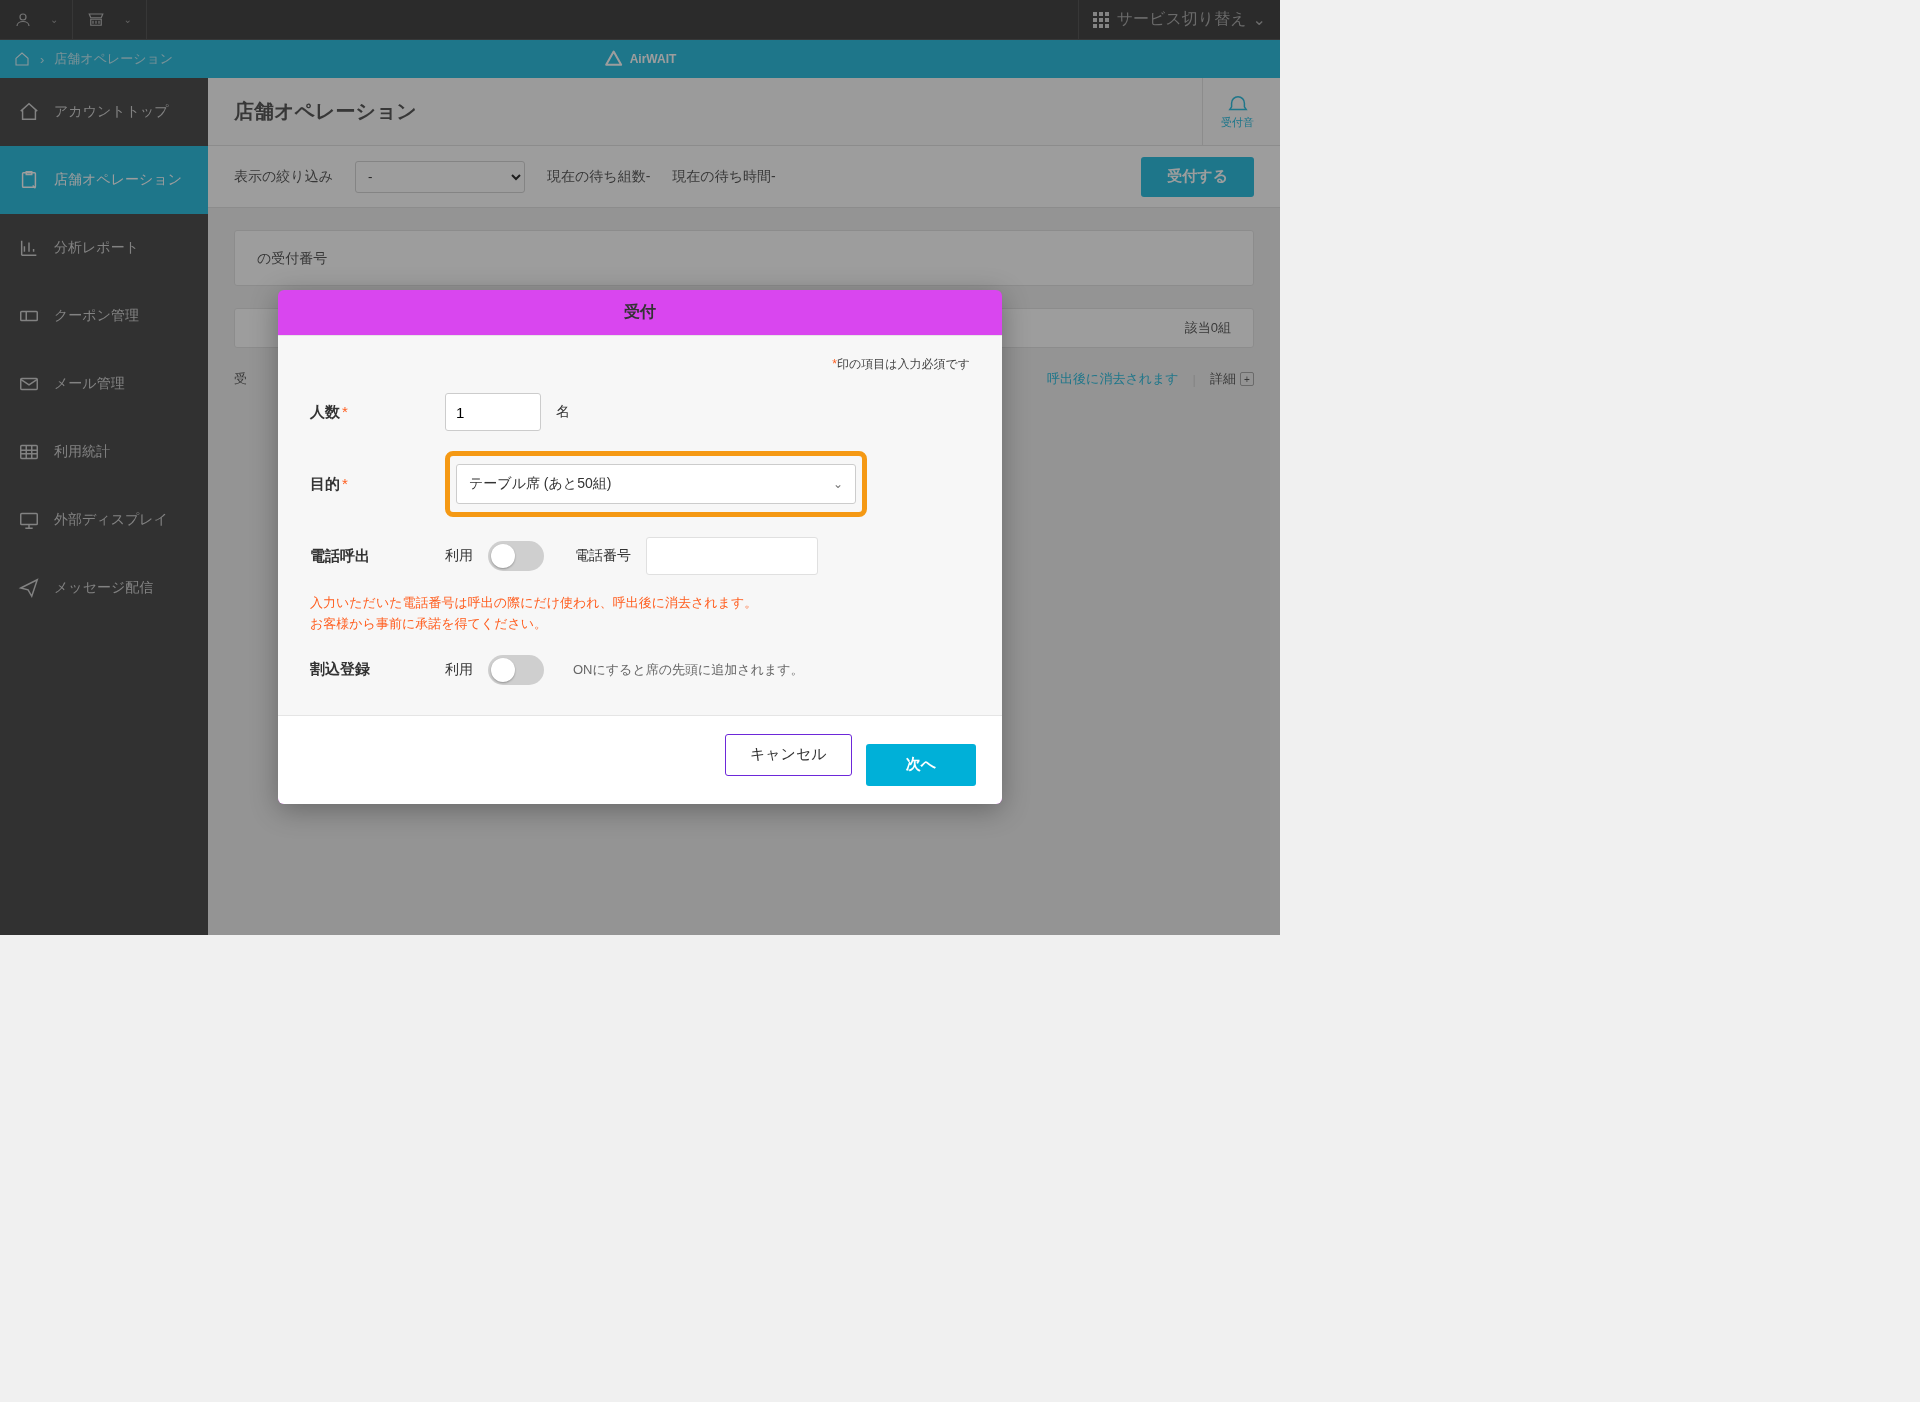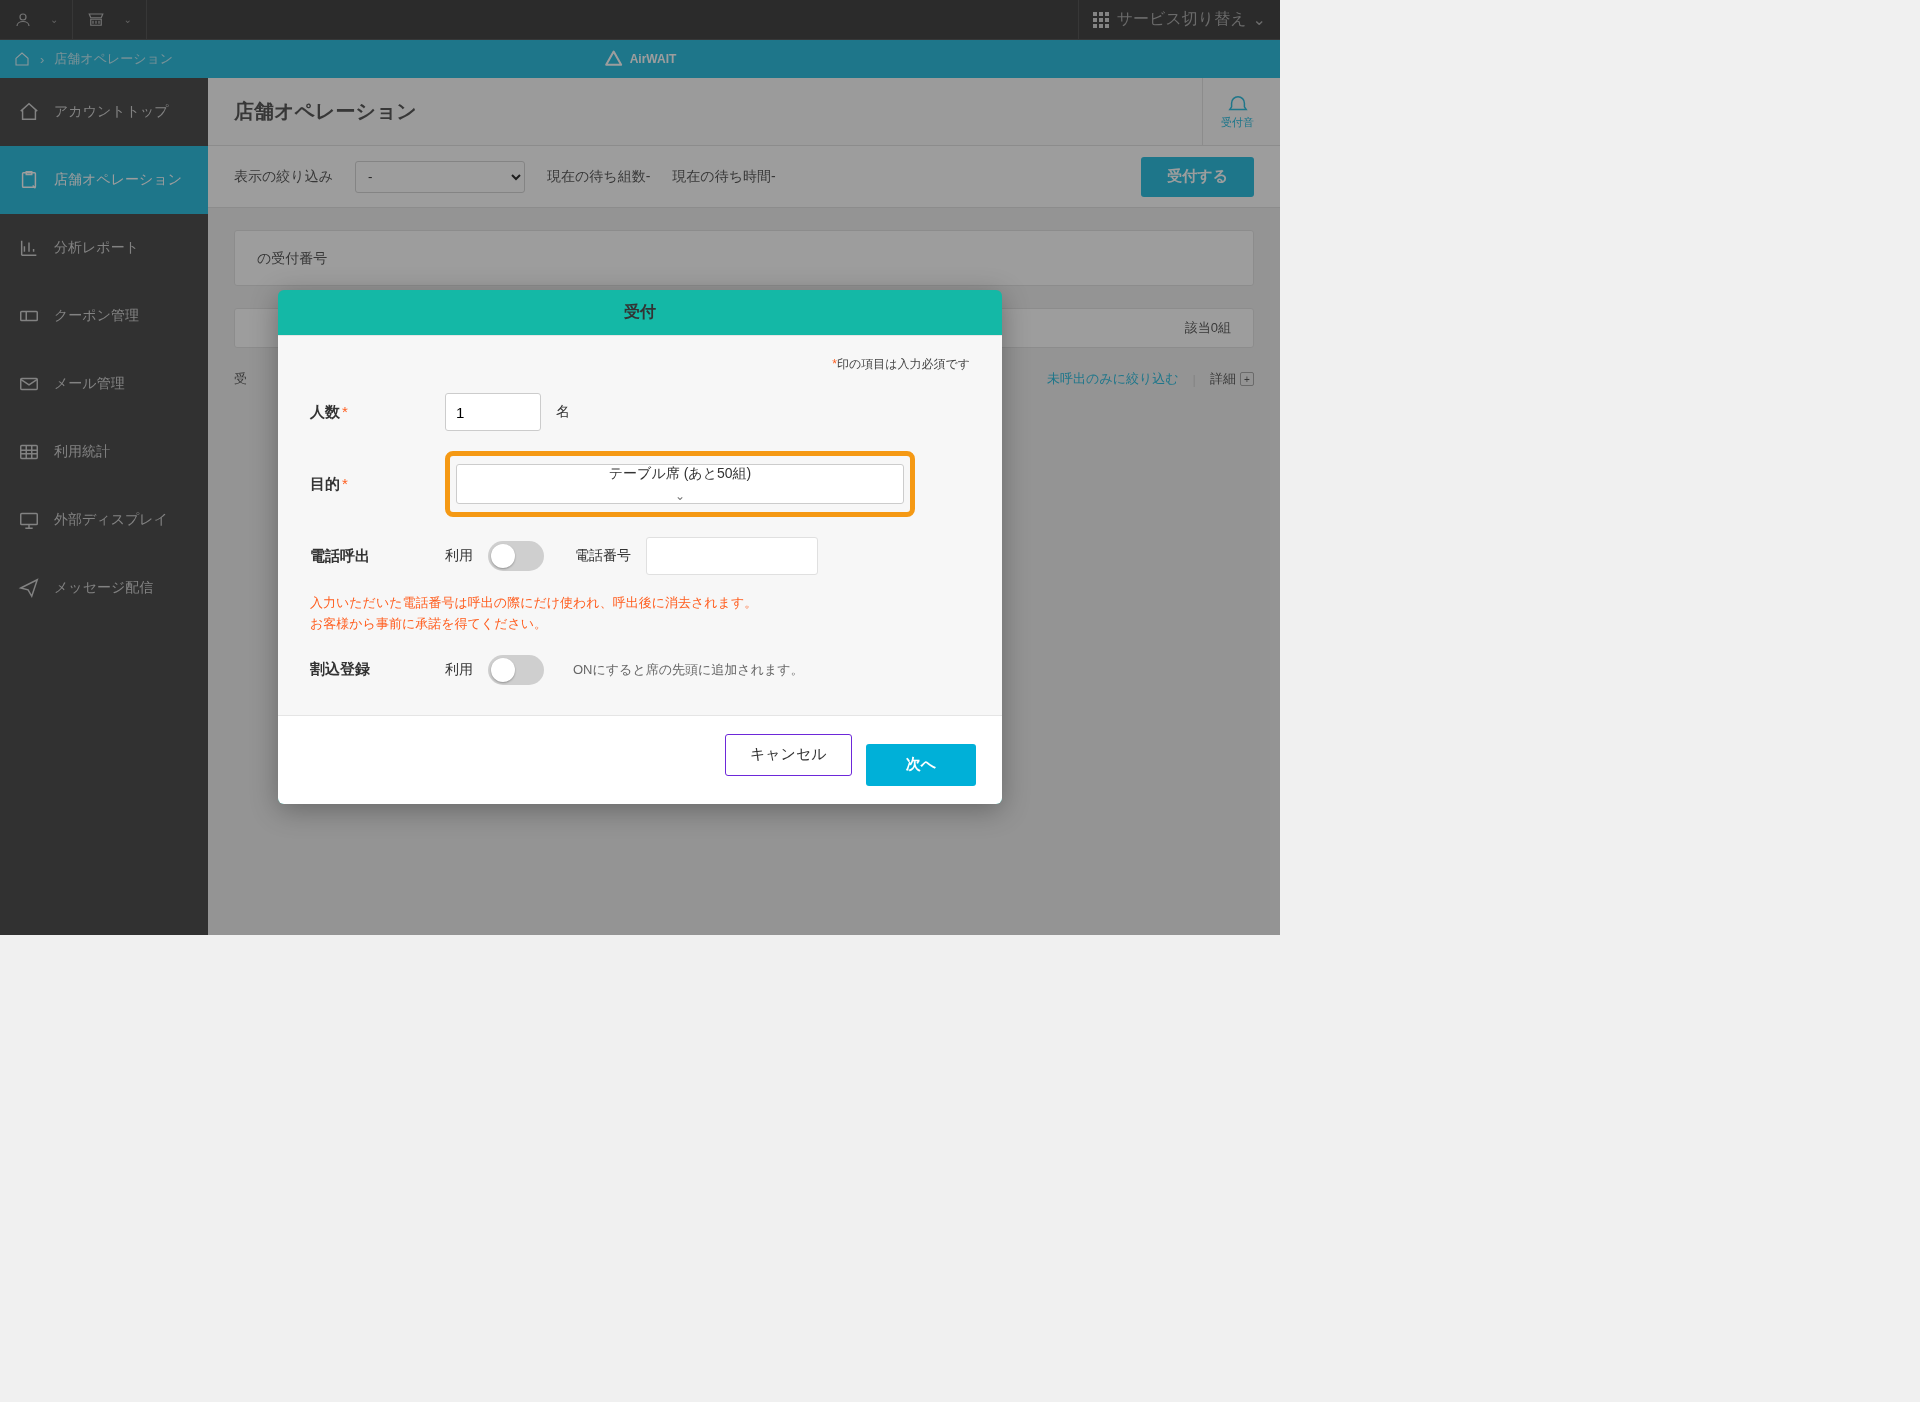--- a/index.html
+++ b/index.html
@@ -48,32 +48,32 @@
 .tabs-row .remaining { margin-left: auto; }
 
 .list-head { margin-top: 22px; display: flex; align-items: center; gap: 14px; font-size: 13px; color: #333; }
 .list-head .filter-link { color: #00b0d8; cursor: pointer; }
 .list-head .divider { color: #ccc; }
 .list-head .detail-link { color: #333; cursor: pointer; display: flex; align-items: center; gap: 4px; }
 .list-head .plus-badge { border: 1px solid #999; width: 14px; height: 14px; font-size: 10px; display: inline-flex; align-items: center; justify-content: center; border-radius: 2px; }
 
 
 .overlay { position: absolute; inset: 0; background: rgba(60,60,60,0.5); display: flex; align-items: flex-start; justify-content: center; padding-top: 290px; }
-.modal { width: 724px; background: #14b8a6; border-radius: 6px; box-shadow: 0 6px 28px rgba(0,0,0,0.3); overflow: hidden; }
+.modal { width: 724px; background: #d946ef; border-radius: 6px; box-shadow: 0 6px 28px rgba(0,0,0,0.3); overflow: hidden; }
 .modal-title { text-align: center; font-size: 16px; font-weight: 600; padding: 12px 0; border-bottom: 1px solid #e5e5e5; color: #333; }
 .modal-body { background: #f7f7f7; padding: 20px 32px 30px; }
 .req-note { text-align: right; font-size: 12px; color: #444; }
 .req-note .star { color: #ff5d1e; }
 .form-row { display: flex; align-items: center; margin-top: 20px; gap: 15px; }
 .form-label { width: 120px; font-size: 15px; font-weight: 600; color: #333; }
 .form-label .star { color: #ff5d1e; font-weight: 400; margin-left: 2px; }
 .num-input { width: 96px; height: 38px; border: 1px solid #ccc; border-radius: 3px; padding: 0 10px; font-size: 15px; text-align: left; }
 .unit { font-size: 14px; color: #333; }
 .hl-box { border: 5px solid #f59914; border-radius: 8px; padding: 8px 6px; display: inline-flex; }
-.sel { width: 448px; height: 40px; border: 1px solid #ccc; border-radius: 3px; padding: 0 12px; background: #fff; font-size: 14px; color: #333; position: relative; display: flex; align-items: center; justify-content: space-between; flex-direction: column; }
+.sel { width: 400px; height: 40px; border: 1px solid #ccc; border-radius: 3px; padding: 0 12px; background: #fff; font-size: 14px; color: #333; position: relative; display: flex; align-items: center; justify-content: space-between; }
 .sel .chev-down { font-size: 12px; color: #777; }
 .toggle { width: 56px; height: 30px; border-radius: 30px; background: #cfcfcf; position: relative; cursor: pointer; }
 .toggle::after { content: ''; position: absolute; top: 3px; left: 3px; width: 24px; height: 24px; border-radius: 50%; background: #fff; box-shadow: 0 1px 2px rgba(0,0,0,0.3); }
 .tel-field { width: 172px; height: 38px; border: 1px solid #e0e0e0; border-radius: 3px; }
 .warn-text { color: #ff5d1e; font-size: 13px; margin-top: 18px; margin-left: 0; line-height: 1.6; }
 .help-text { font-size: 13px; color: #666; }
 .modal-footer { padding: 18px 26px; background: #fff; border-top: 1px solid #e5e5e5; display: flex; justify-content: flex-end; gap: 14px; }
 .btn { height: 42px; border-radius: 3px; font-size: 15px; cursor: pointer; padding: 0 24px; border: 1px solid #6d28d9; background: #fff; color: #333; }
 .btn.primary { background: #00b0d8; color: #fff; border: none; padding: 0 40px; font-weight: 600; margin-top: 10px; }
 
@@ -235,21 +235,21 @@
         <div>の受付番号</div>
       </div>
 
       <div class="tabs-row">
         <span class="remaining">該当0組</span>
       </div>
 
       <div class="list-head">
         <span>受</span>
         <span style="flex:1"></span>
-        <span class="filter-link">未呼出のみに絞り込む</span>
+        <span class="filter-link">呼出後に消去されます</span>
         <span class="divider">|</span>
         <span class="detail-link">
           <span>詳細</span>
           <span class="plus-badge">+</span>
         </span>
       </div>
     </div>
   </div>
 </div>
 

